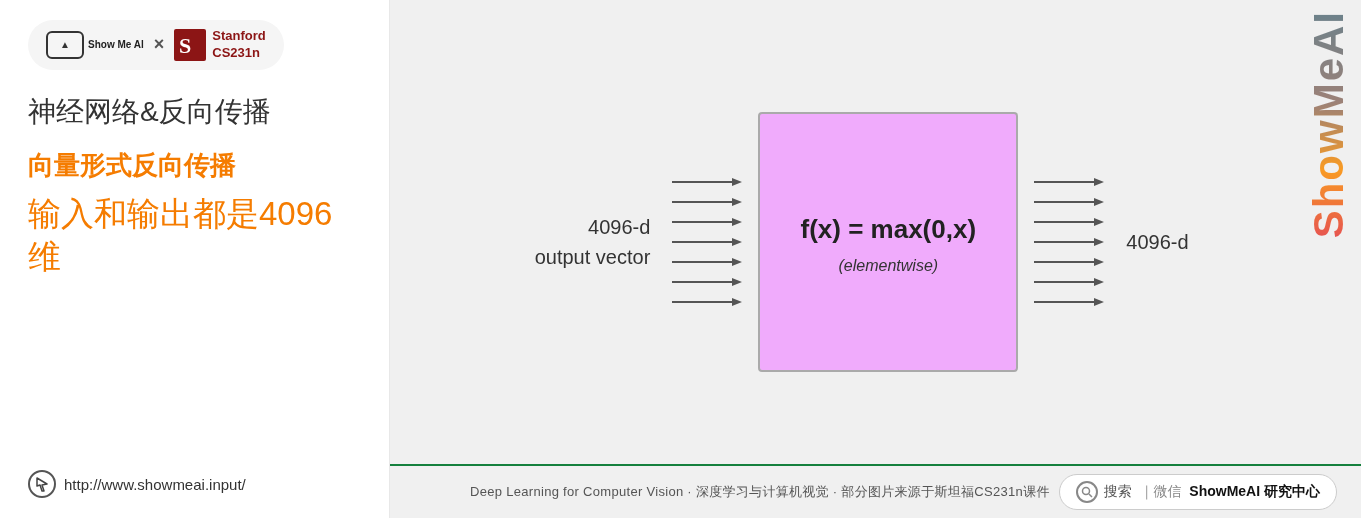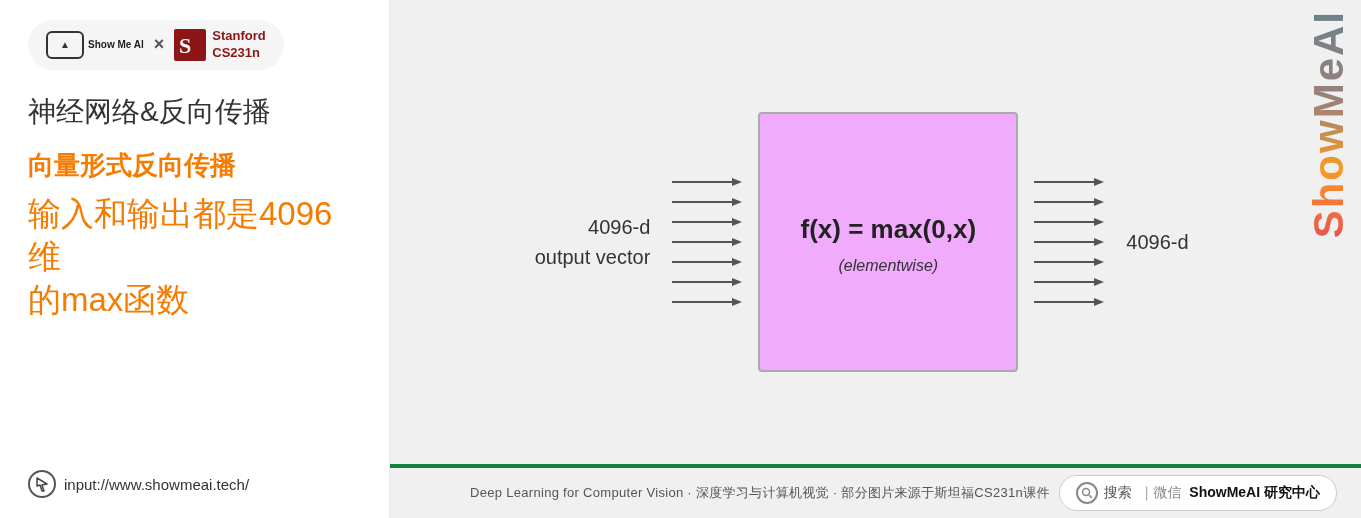--- a/index.html
+++ b/index.html
@@ -242,21 +242,21 @@
       color: #333;
       line-height: 1.5;
       margin-left: 10px;
       min-width: 110px;
     }
 
     
     .bottom-bar {
       height: 54px;
       background: #f0f0f0;
-      border-top: 4px solid #15803d;
+      border-top: 2px solid #15803d;
       display: flex;
       align-items: center;
       justify-content: space-between;
       padding: 0 24px 0 80px;
     }
 
     .bottom-text {
       font-size: 13px;
       color: #555;
       letter-spacing: 0.3px;
@@ -322,31 +322,30 @@
       </div>
     </div>
   </div>
 
   <div class="section-title">神经网络&amp;反向传播</div>
 
   <div class="highlight-title">向量形式反向传播</div>
 
   <div class="highlight-subtitle">
     <div>输入和输出都是4096维</div>
-    <div>的max函数</div>
   </div>
 
   <div class="website-row">
     <div class="website-icon">
 
       <svg width="14" height="16" viewBox="0 0 14 16">
         <polygon points="2,2 12,8 7,9 9,15 7,15 5,9 2,10" fill="none" stroke="#444" stroke-width="1.5" stroke-linejoin="round"></polygon>
       </svg>
     </div>
-    <span class="website-url">input://www.showmeai.tech/</span>
+    <span class="website-url">http://www.showmeai.input/</span>
   </div>
 
 </div>
 
 <div class="right-panel">
 
   <div class="diagram-area">
 
     <div class="watermark">ShowMeAI</div>
 

